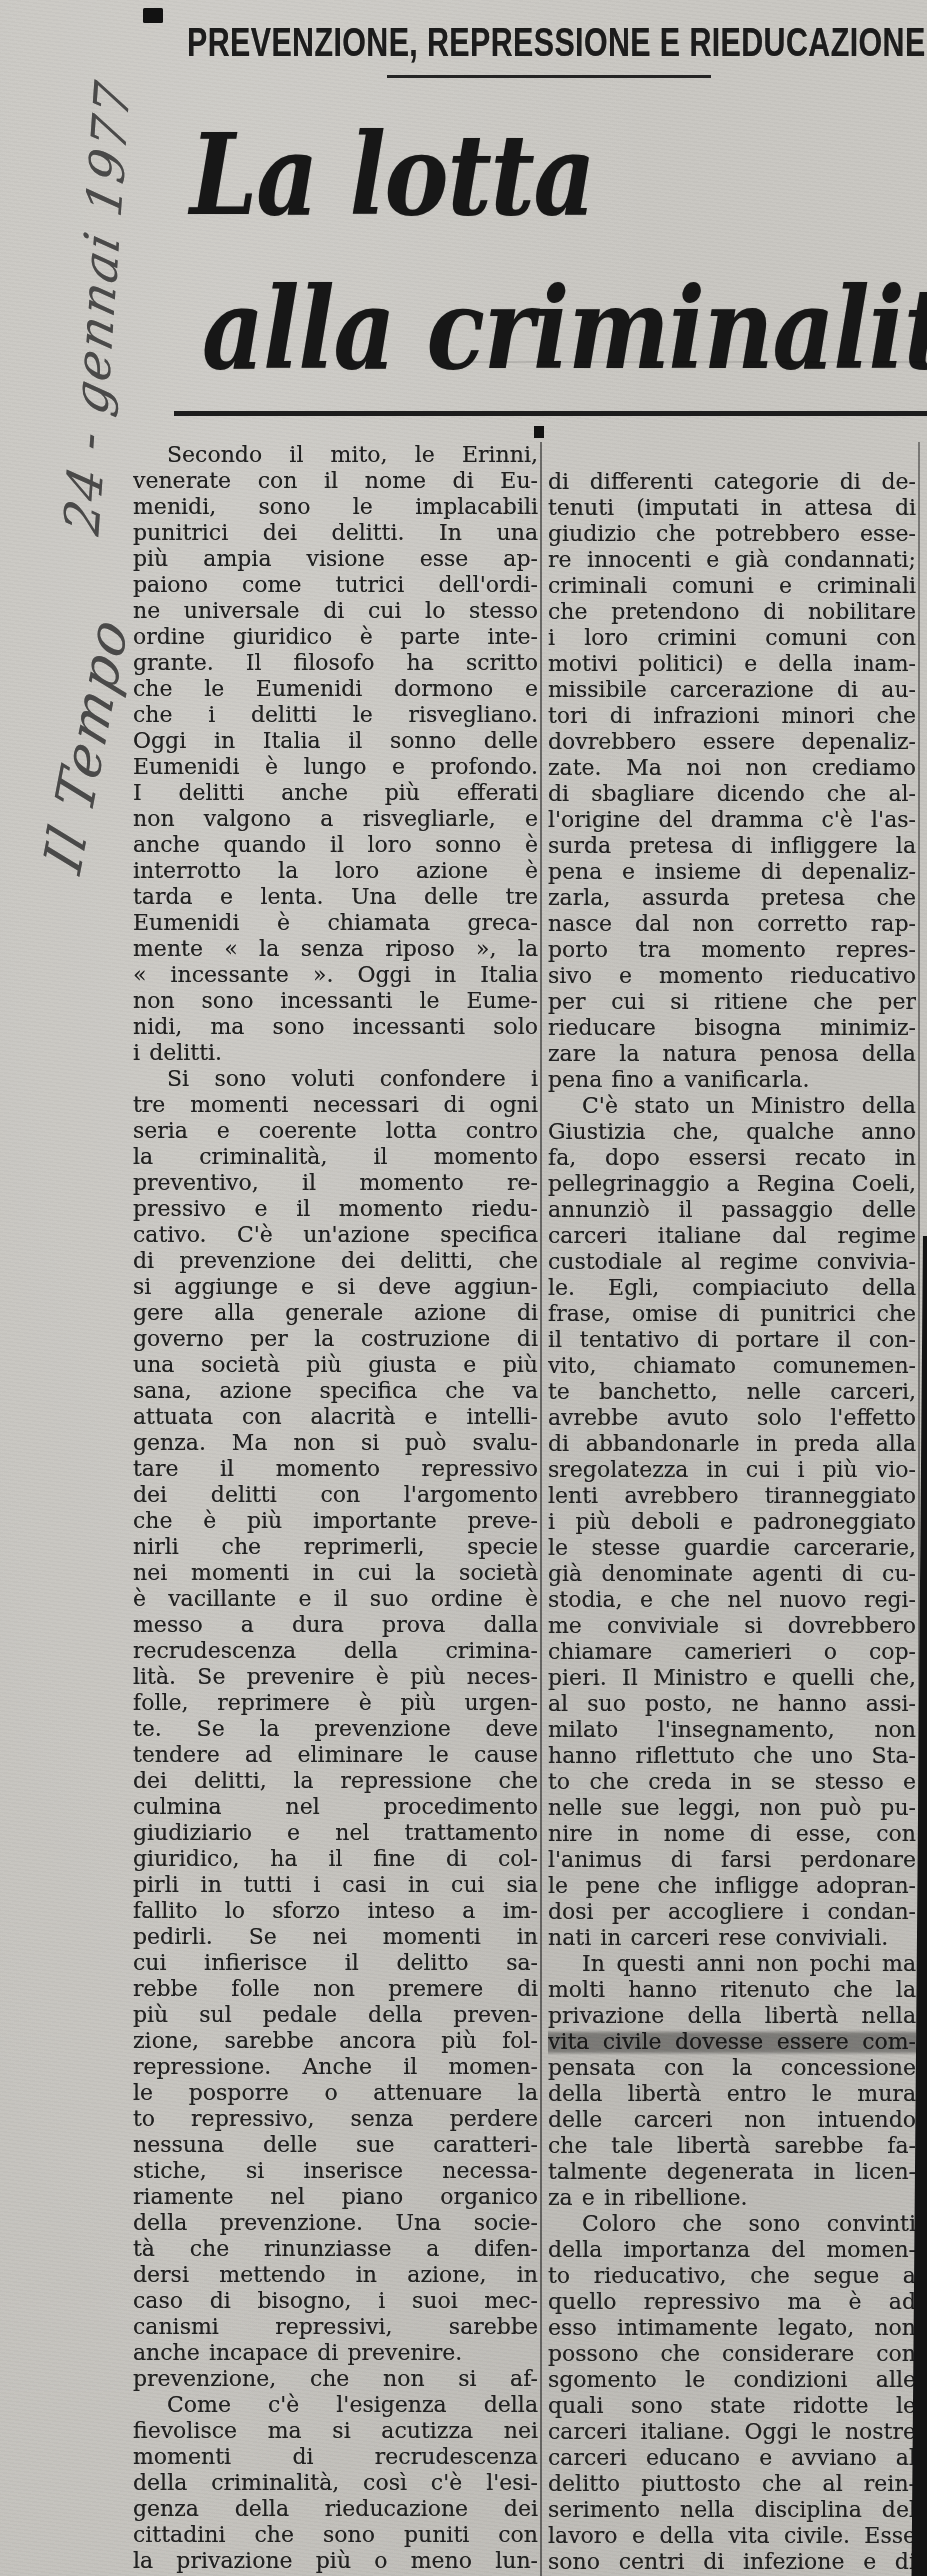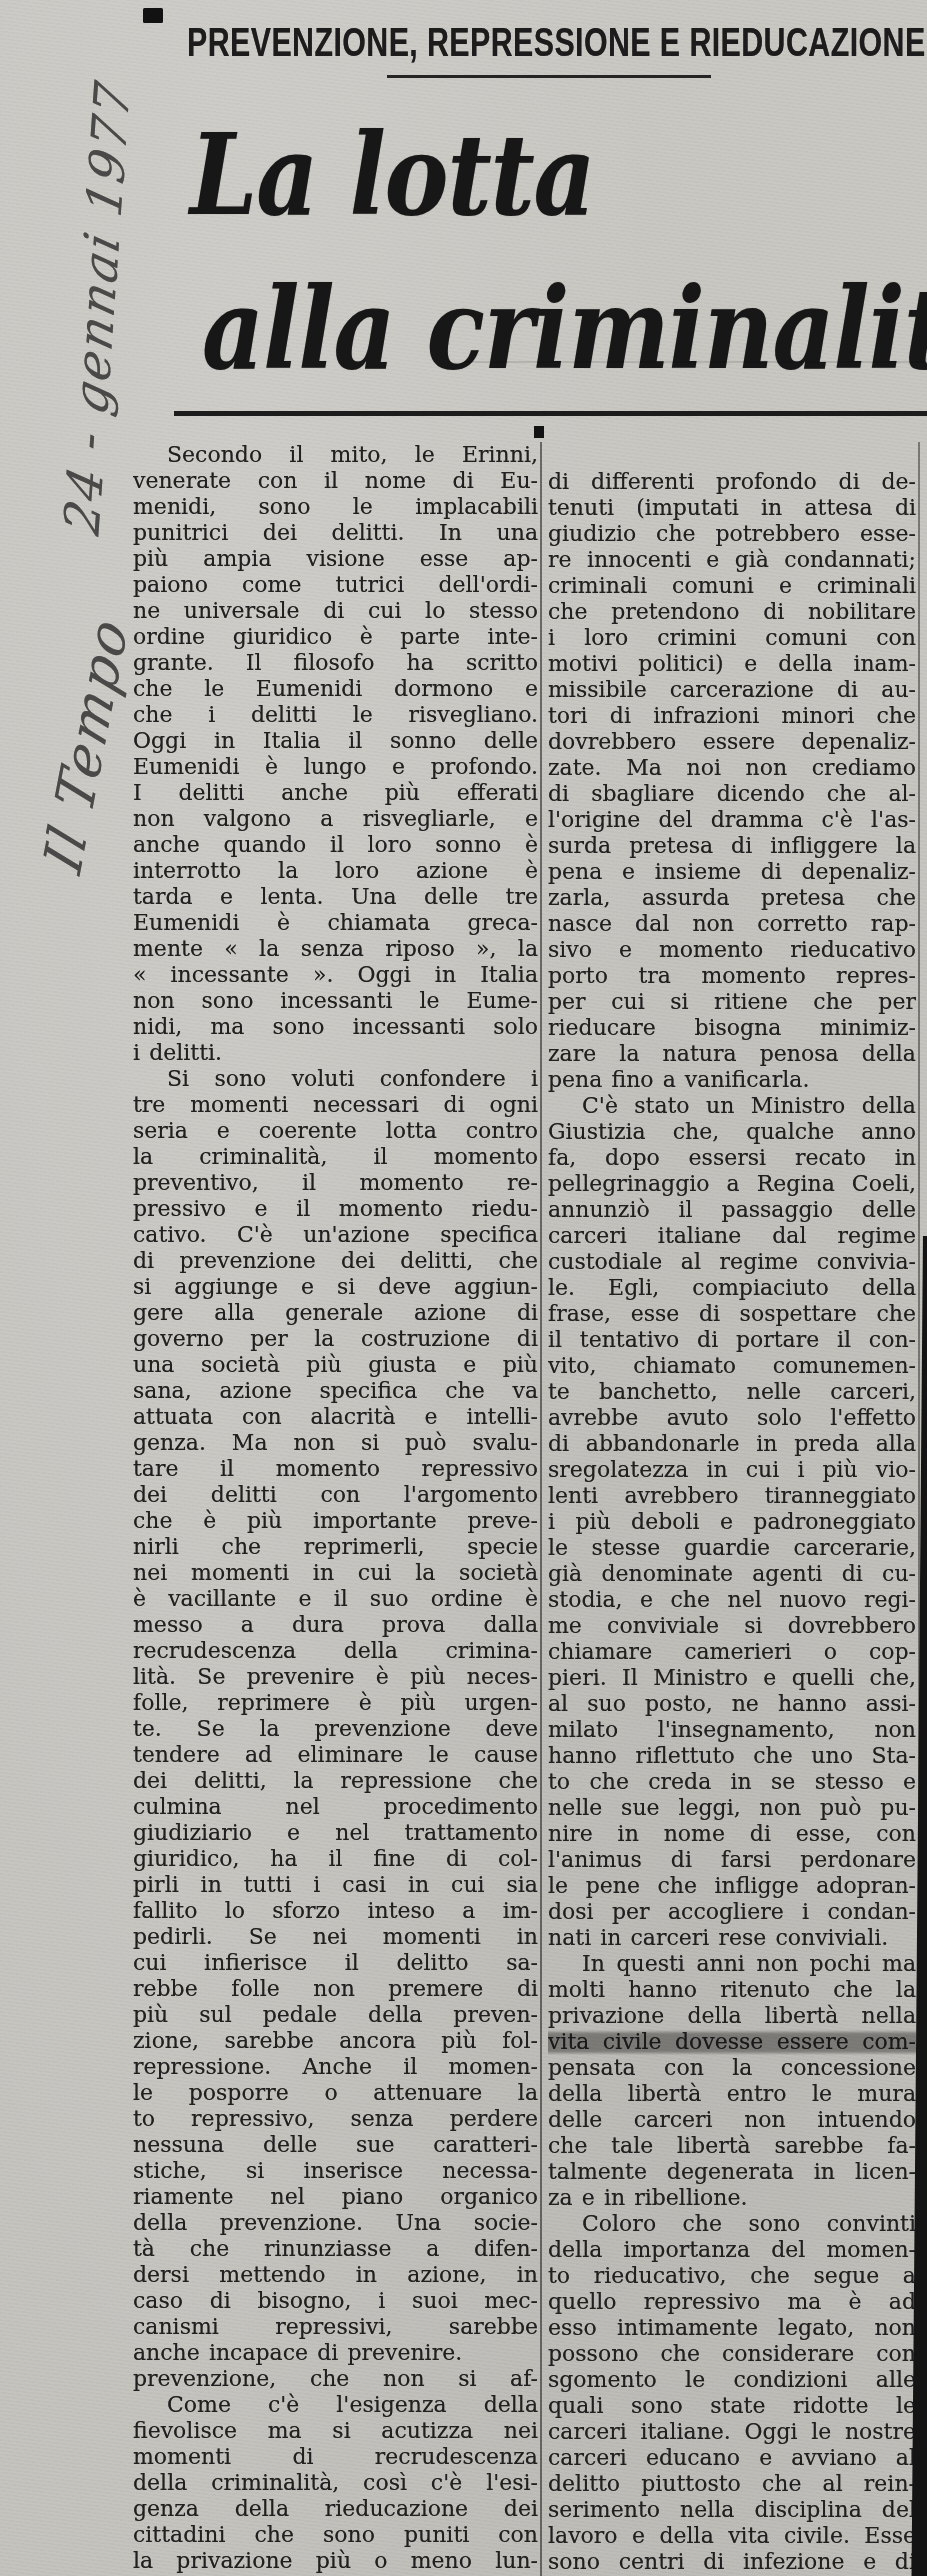--- a/index.html
+++ b/index.html
@@ -165,55 +165,55 @@
         <div class="line">fievolisce ma si acutizza nei</div>
         <div class="line">momenti di recrudescenza</div>
         <div class="line">della criminalità, così c'è l'esi-</div>
         <div class="line">genza della rieducazione dei</div>
         <div class="line">cittadini che sono puniti con</div>
         <div class="line">la privazione più o meno lun-</div>
       </div>
     </div>
   <div class="col col-2" id="col2">
       <div class="para">
-        <div class="line">di differenti profondo di de-</div>
+        <div class="line">di differenti categorie di de-</div>
         <div class="line">tenuti (imputati in attesa di</div>
         <div class="line">giudizio che potrebbero esse-</div>
         <div class="line">re innocenti e già condannati;</div>
         <div class="line">criminali comuni e criminali</div>
         <div class="line">che pretendono di nobilitare</div>
         <div class="line">i loro crimini comuni con</div>
         <div class="line">motivi politici) e della inam-</div>
         <div class="line">missibile carcerazione di au-</div>
         <div class="line">tori di infrazioni minori che</div>
         <div class="line">dovrebbero essere depenaliz-</div>
         <div class="line">zate. Ma noi non crediamo</div>
         <div class="line">di sbagliare dicendo che al-</div>
         <div class="line">l'origine del dramma c'è l'as-</div>
         <div class="line">surda pretesa di infliggere la</div>
         <div class="line">pena e insieme di depenaliz-</div>
         <div class="line">zarla, assurda pretesa che</div>
         <div class="line">nasce dal non corretto rap-</div>
+        <div class="line">porto tra momento repres-</div>
         <div class="line">sivo e momento rieducativo</div>
-        <div class="line">porto tra momento repres-</div>
         <div class="line">per cui si ritiene che per</div>
         <div class="line">rieducare bisogna minimiz-</div>
         <div class="line">zare la natura penosa della</div>
         <div class="line para-end">pena fino a vanificarla.</div>
       </div>
       <div class="para">
         <div class="line indent">C'è stato un Ministro della</div>
         <div class="line">Giustizia che, qualche anno</div>
         <div class="line">fa, dopo essersi recato in</div>
         <div class="line">pellegrinaggio a Regina Coeli,</div>
         <div class="line">annunziò il passaggio delle</div>
         <div class="line">carceri italiane dal regime</div>
         <div class="line">custodiale al regime convivia-</div>
         <div class="line">le. Egli, compiaciuto della</div>
-        <div class="line">frase, esse di sospettare che</div>
+        <div class="line">frase, omise di punitrici che</div>
         <div class="line">il tentativo di portare il con-</div>
         <div class="line">vito, chiamato comunemen-</div>
         <div class="line">te banchetto, nelle carceri,</div>
         <div class="line">avrebbe avuto solo l'effetto</div>
         <div class="line">di abbandonarle in preda alla</div>
         <div class="line">sregolatezza in cui i più vio-</div>
         <div class="line">lenti avrebbero tiranneggiato</div>
         <div class="line">i più deboli e padroneggiato</div>
         <div class="line">le stesse guardie carcerarie,</div>
         <div class="line">già denominate agenti di cu-</div>

